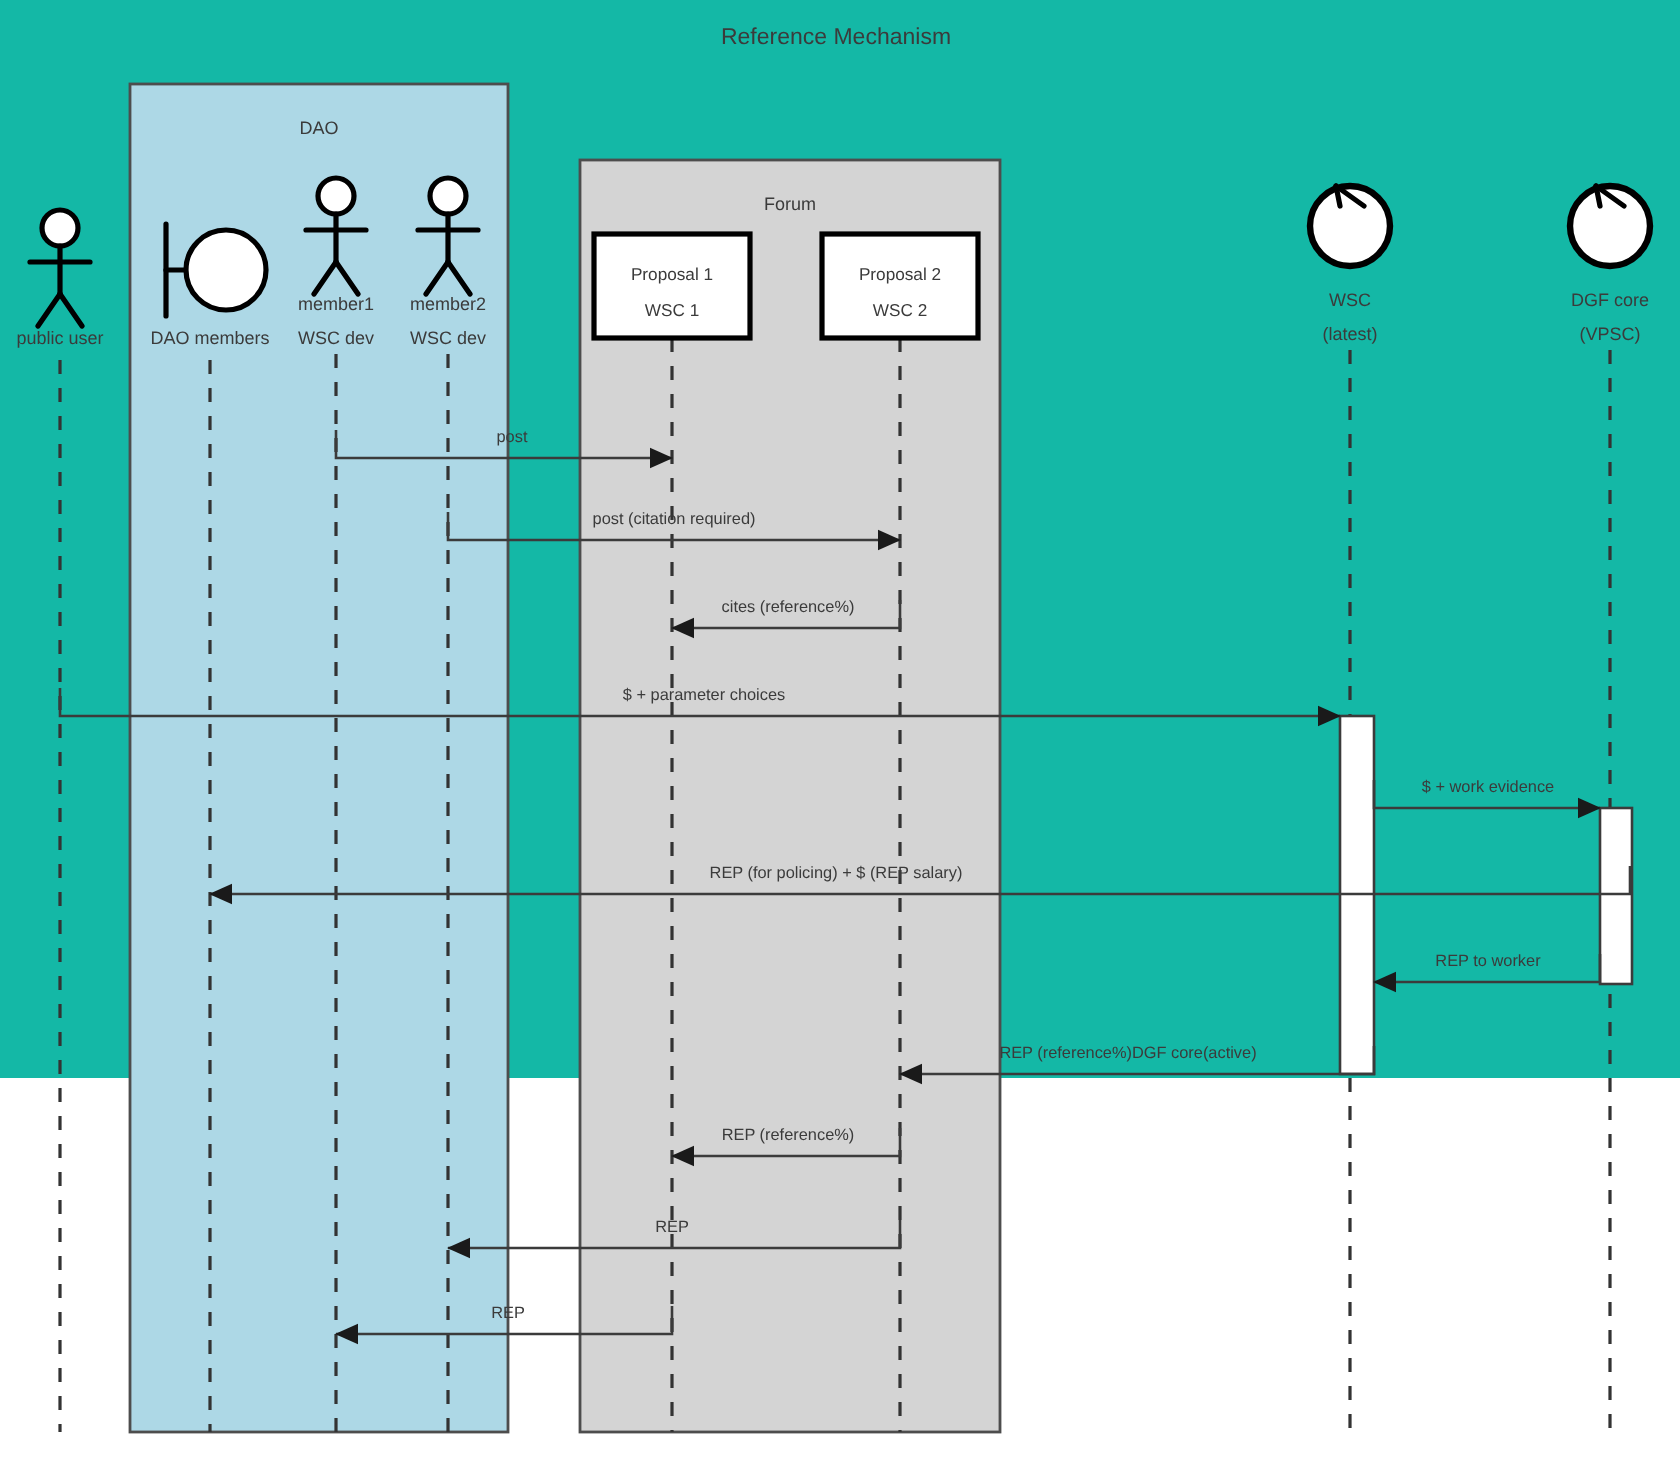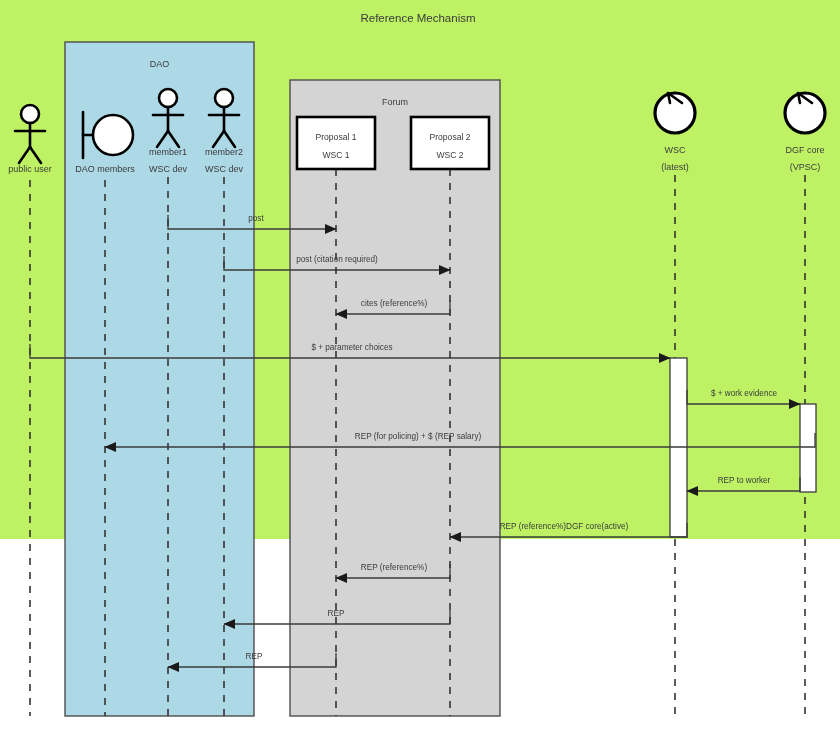--- a/index.html
+++ b/index.html
@@ -11,21 +11,21 @@
     font-family: "Liberation Sans", sans-serif;
     width: 840px;
     height: 732px;
     overflow: hidden;
     position: relative;
   }
   #canvas-root {
     position: relative;
     width: 840px;
     height: 539px;
-    background: #bef264;
+    background: #14b8a6;
   }
   svg#diagram {
     display: block;
     width: 840px;
     height: 732px;
   }
   .ttl {
     font-family: "Liberation Sans", sans-serif;
     font-size: 11.5px;
     fill: #3b3b3b;

